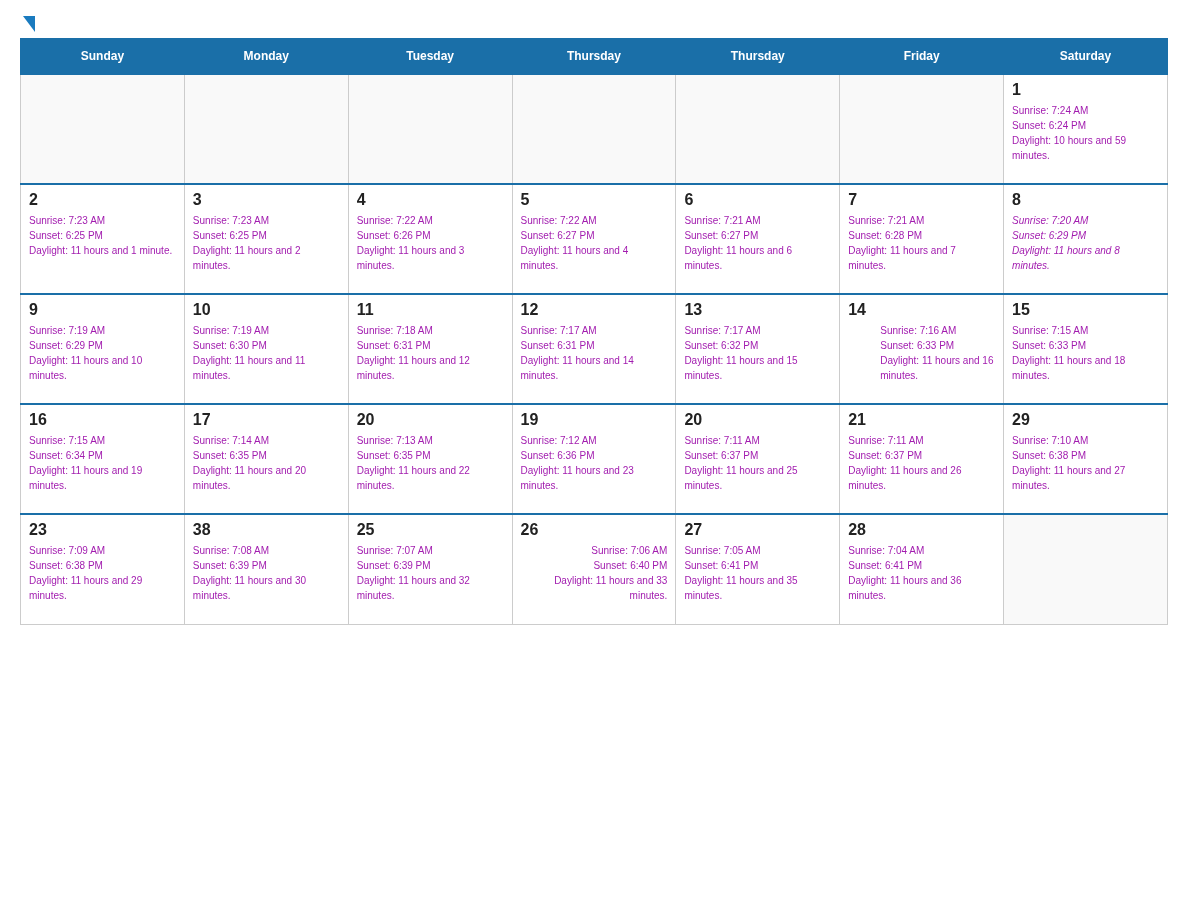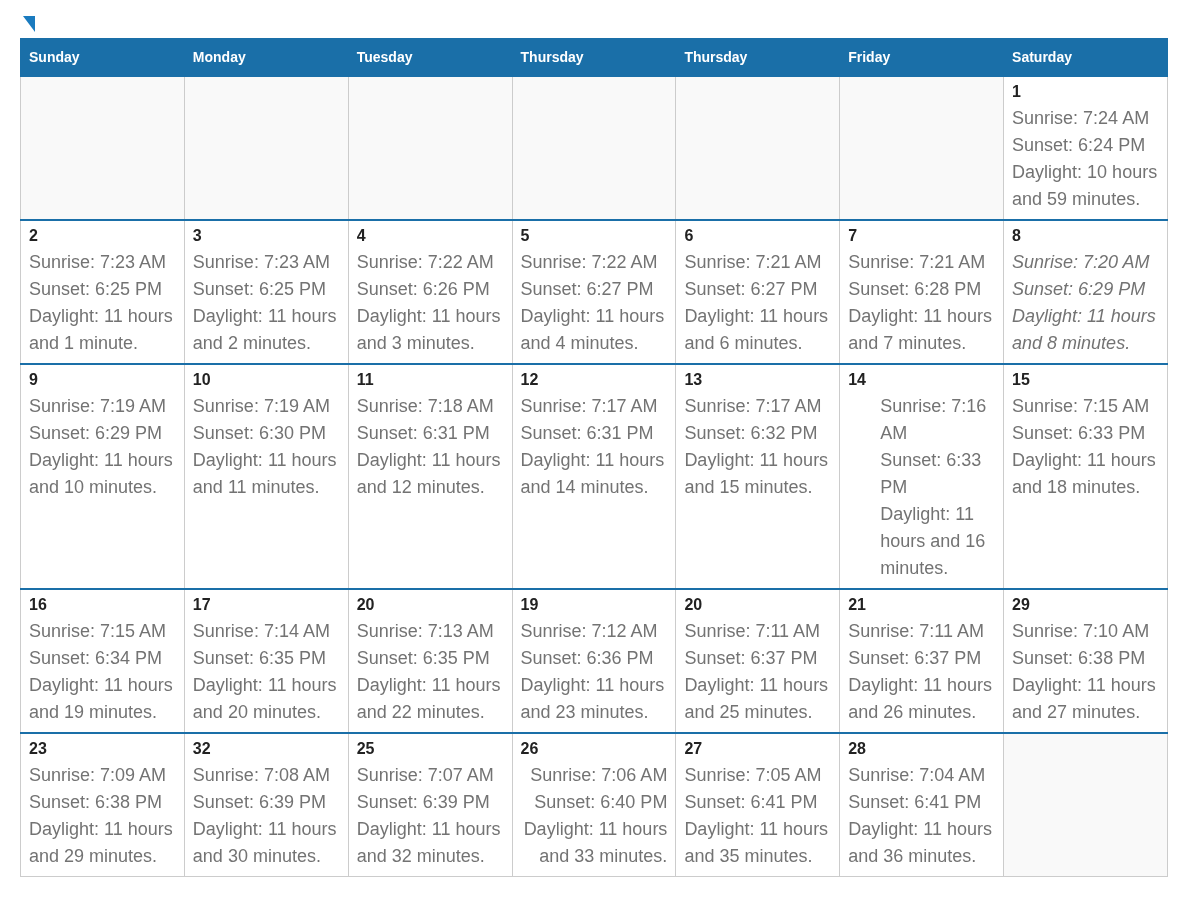--- a/index.html
+++ b/index.html
@@ -36,24 +36,24 @@
       margin-top: 4px;
     }
     .calendar {
       width: 100%;
       border-collapse: collapse;
       margin-top: 10px;
     }
     .calendar th {
       background-color: #1a6fa8;
       color: #fff;
-      font-size: 14px;
+      font-size: 12px;
       font-weight: bold;
       padding: 10px 8px;
-      text-align: left;
+      text-align: center;
       border: 1px solid #1a6fa8;
     }
     .calendar td {
       border: 1px solid #ccc;
       vertical-align: top;
       padding: 6px 8px;
       width: 14.28%;
       min-height: 110px;
       height: 110px;
       font-size: 13px;
@@ -66,22 +66,22 @@
       border-top: 2px solid #1a6fa8;
     }
     .day-num {
       font-size: 16px;
       font-weight: bold;
       color: #222;
       display: block;
       margin-bottom: 4px;
     }
     .day-info {
-      font-size: 18px;
-      color: #737373;
+      font-size: 10px;
+      color: #a21caf;
       line-height: 1.5;
     }
     .empty-cell {
       background: #f9f9f9;
     }
     .logo-line1 {
       display: flex;
       align-items: center;
     }
     .logo-general {
@@ -282,21 +282,21 @@
         </td>
       </tr>
       <tr>
         <td>
           <span class="day-num">23</span>
           <div class="day-info" style="white-space: pre-line;">Sunrise: 7:09 AM
 Sunset: 6:38 PM
 Daylight: 11 hours and 29 minutes.</div>
         </td>
         <td>
-          <span class="day-num">32</span>
+          <span class="day-num">38</span>
           <div class="day-info" style="white-space: pre-line;">Sunrise: 7:08 AM
 Sunset: 6:39 PM
 Daylight: 11 hours and 30 minutes.</div>
         </td>
         <td>
           <span class="day-num">25</span>
           <div class="day-info" style="white-space: pre-line;">Sunrise: 7:07 AM
 Sunset: 6:39 PM
 Daylight: 11 hours and 32 minutes.</div>
         </td>

